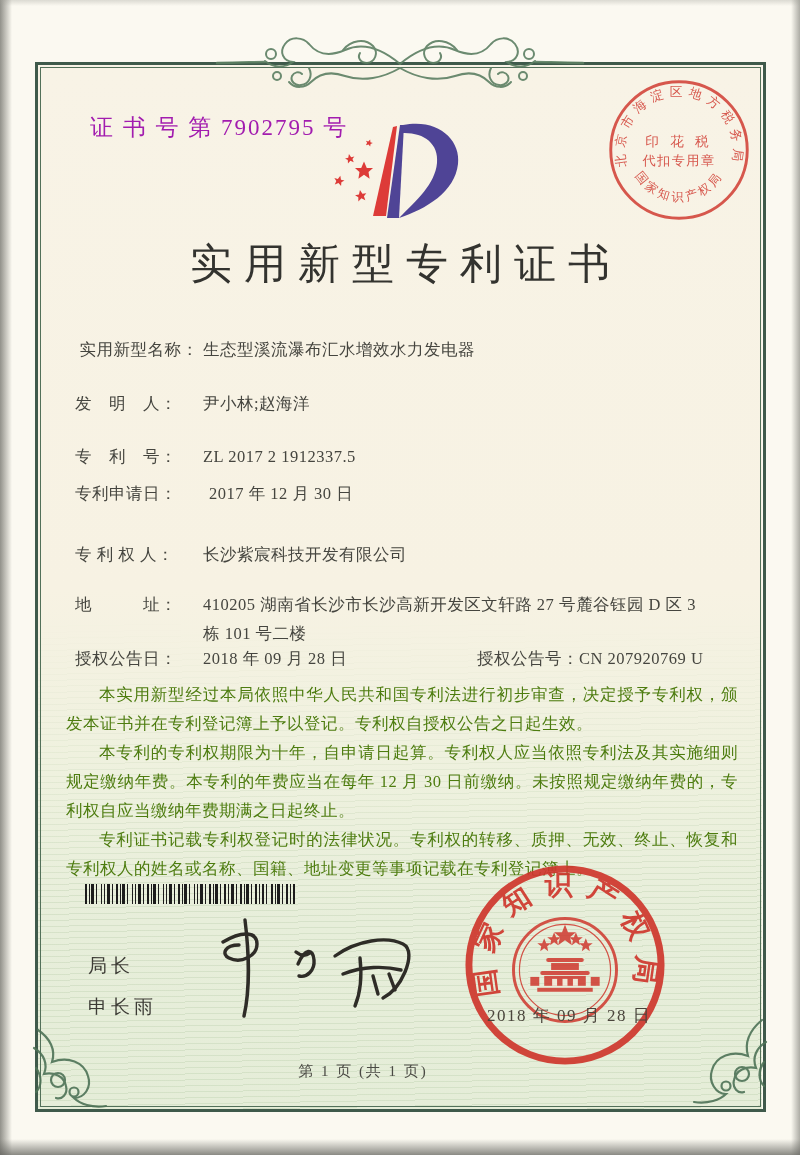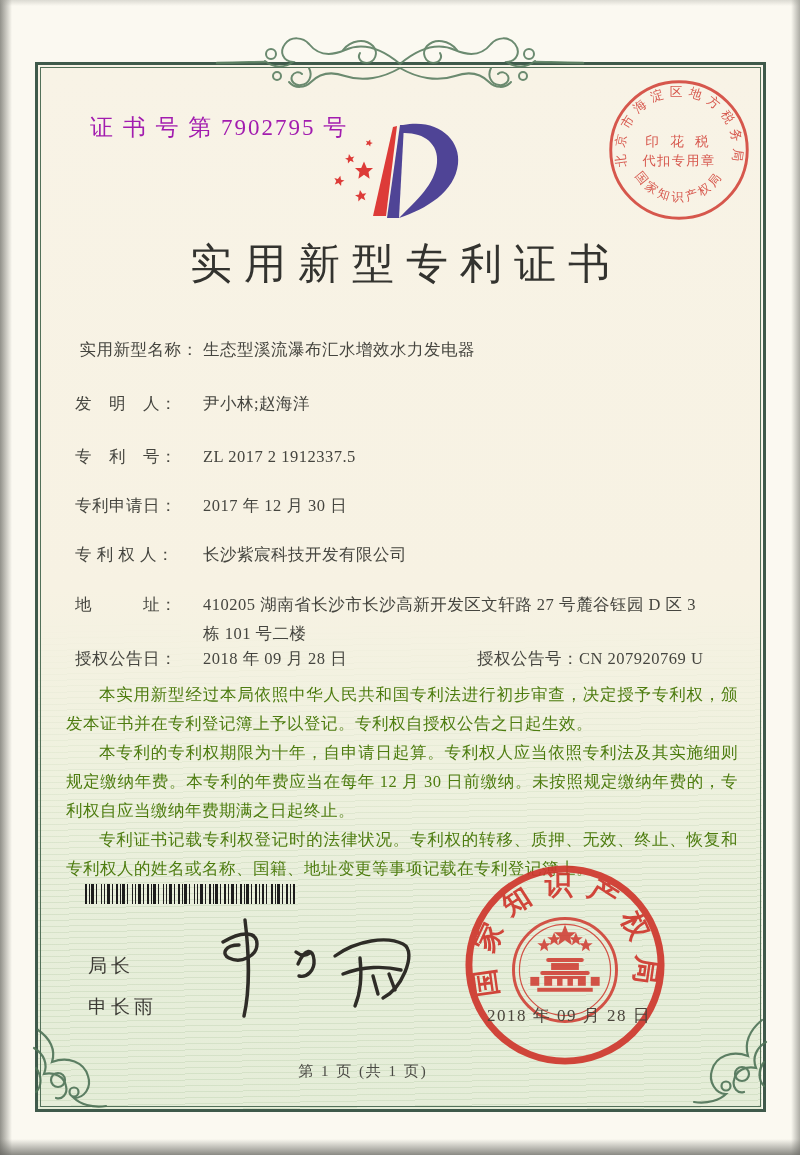--- a/index.html
+++ b/index.html
@@ -137,21 +137,21 @@
     <span class="fvalue">生态型溪流瀑布汇水增效水力发电器</span>
   </div>
   <div class="abs frow" style="top:380px;margin-top:10px;">
     <span class="flabel">发　明　人：</span>
     <span class="fvalue">尹小林;赵海洋</span>
   </div>
   <div class="abs frow" style="top:443px;">
     <span class="flabel">专　利　号：</span>
     <span class="fvalue">ZL 2017 2 1912337.5</span>
   </div>
-  <div class="abs frow" style="top:492px;">
+  <div class="abs frow" style="top:480px;gap:6px;">
     <span class="flabel">专利申请日：</span>
     <span class="fvalue">2017 年 12 月 30 日</span>
   </div>
   <div class="abs frow" style="top:541px;">
     <span class="flabel">专 利 权 人：</span>
     <span class="fvalue">长沙紫宸科技开发有限公司</span>
   </div>
   <div class="abs frow" style="top:591px;">
     <span class="flabel">地　　　址：</span>
     <span class="fvalue" style="width:505px;">410205 湖南省长沙市长沙高新开发区文轩路 27 号麓谷钰园 D 区 3 栋 101 号二楼</span>

